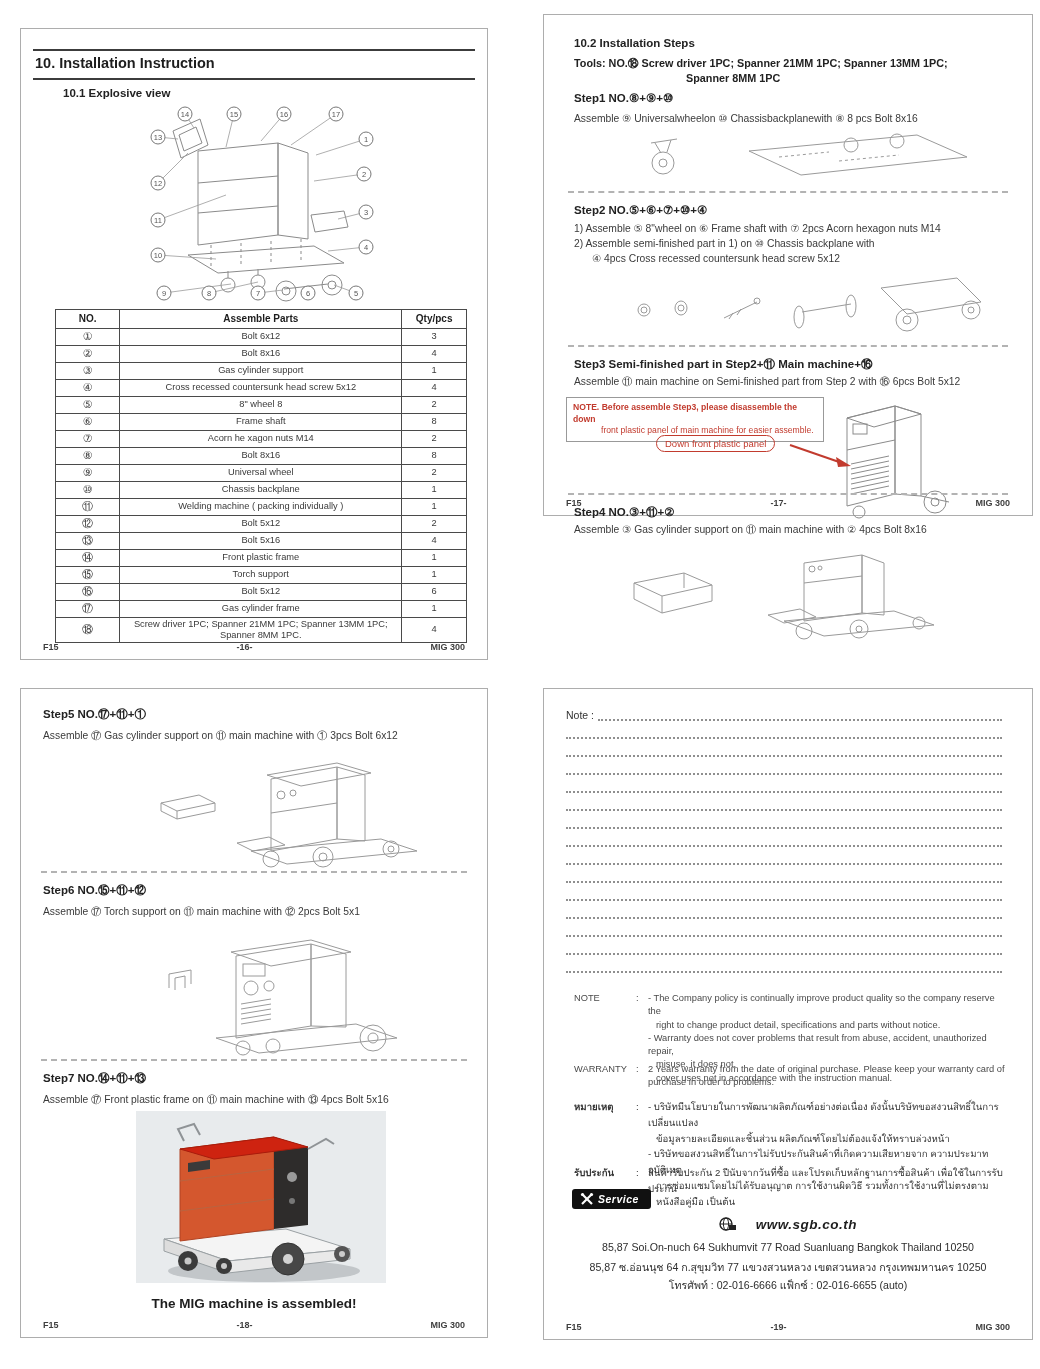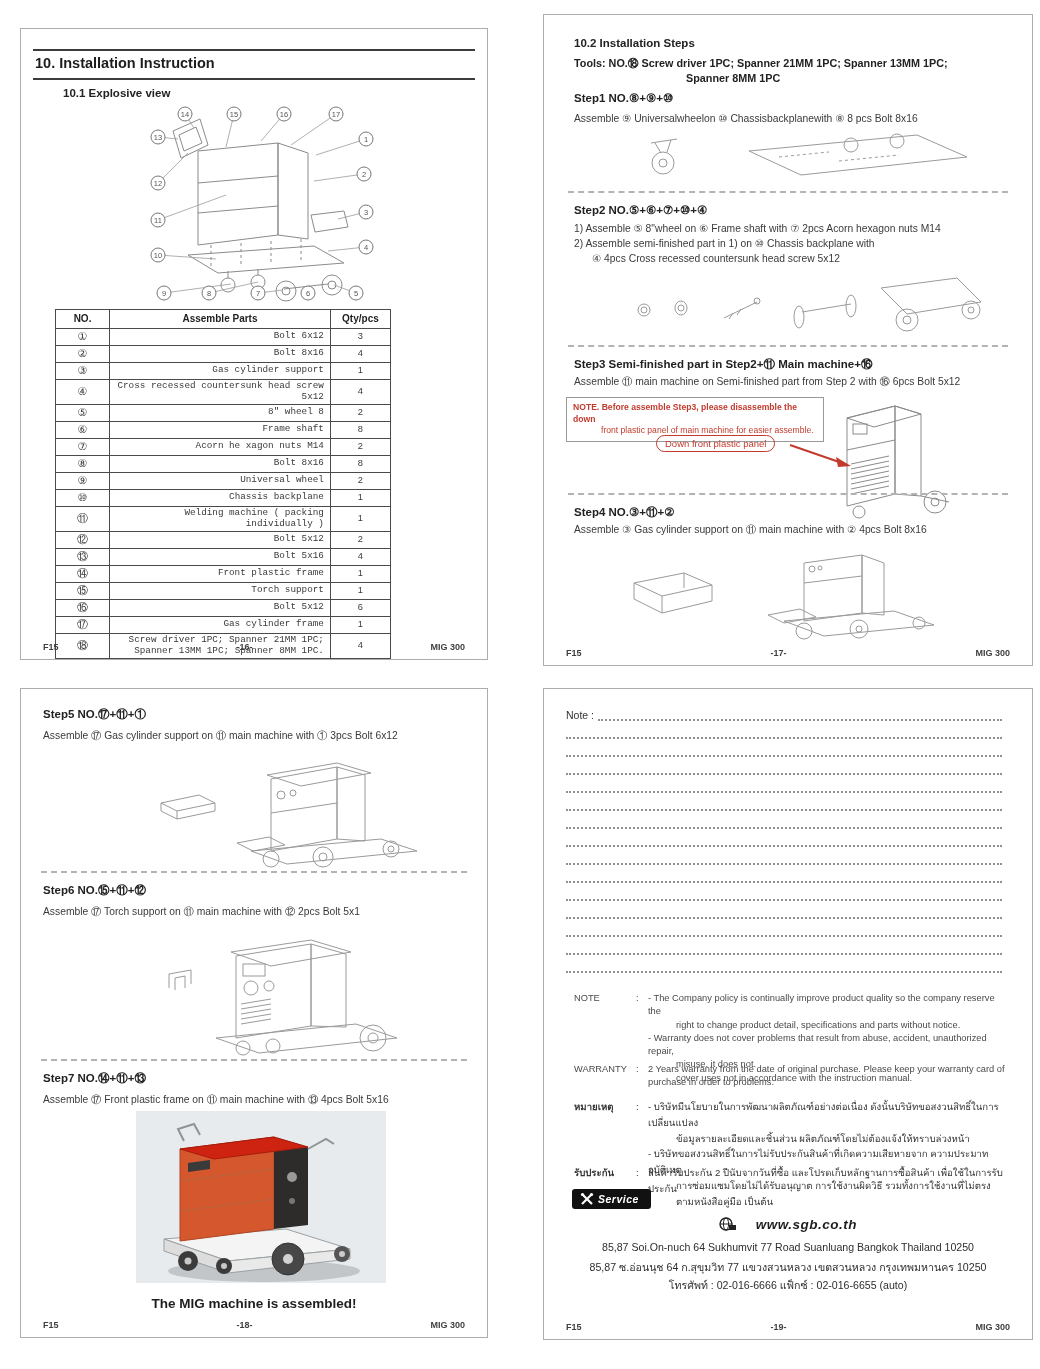--- a/index.html
+++ b/index.html
@@ -8,41 +8,41 @@
   .abs{position:absolute;}
   .footer{position:absolute;left:22px;right:22px;bottom:7px;display:flex;justify-content:space-between;
     font-size:9px;font-weight:bold;color:#3f3f3f;}
   .dash{position:absolute;left:24px;right:24px;border-top:2px dashed #b3b3b3;height:0;}
   .step-title{position:absolute;font-weight:bold;font-size:11.5px;color:#222;white-space:nowrap;}
   .step-desc{position:absolute;font-size:10.3px;color:#3a3a3a;white-space:nowrap;}
   
   .titleblock{margin:20px 12px 0;border-top:2px solid #3c3c3c;border-bottom:2px solid #3c3c3c;padding:4px 2px 7px;}
   .titleblock h1{margin:0;font-size:14.5px;color:#1d1d1d;}
   .subtitle{margin:7px 0 0 42px;font-weight:bold;font-size:11.5px;color:#222;}
-  table.parts{position:absolute;left:34px;top:280px;width:336px;border-collapse:collapse;font-size:9.3px;color:#3a3a3a;}
+  table.parts{position:absolute;left:34px;top:280px;width:412px;border-collapse:collapse;font-size:9.3px;color:#3a3a3a;}
   table.parts th,table.parts td{border:1px solid #4a4a4a;padding:1px 6px;line-height:1.18;}
   table.parts th{font-size:10px;color:#1d1d1d;padding:3px 6px;}
   td.c-no{width:52px;text-align:center;font-size:11px;height:14px;}
-  td.c-part{width:274px;text-align:right;font-family:Liberation Mono, monospace;}
+  td.c-part{width:274px;text-align:center;}
   td.c-qty{width:52px;text-align:center;}
   
   .note-red{color:#c23b2e;font-size:8.6px;line-height:1.35;}
   .redbox{position:absolute;border:1px solid #c23b2e;border-radius:9px;color:#c23b2e;font-size:9.5px;
     padding:2px 8px;white-space:nowrap;}
   svg.lineart{overflow:visible;}
   
   .noteline1{display:flex;align-items:flex-end;height:18px;}
   .noteline1 .lbl-note{font-size:10.5px;color:#333;padding-right:4px;white-space:nowrap;}
   .dotfill{flex:1;border-bottom:2px dotted #8f8f8f;height:14px;}
   .dotline{height:18px;border-bottom:2px dotted #8f8f8f;box-sizing:border-box;}
   .blk{position:absolute;display:flex;font-size:9.3px;line-height:13.3px;color:#4a4a4a;}
   .blk .lbl{width:62px;flex:none;}
   .blk .cln{width:12px;flex:none;}
   .blk .txt{flex:1;}
-  .blk .cont{padding-left:8px;margin-left:20px;}
+  .blk .cont{padding-left:8px;}
   .blk.thai{line-height:15.8px;font-size:9.6px;color:#333;}
   .blk.thai .lbl{font-weight:bold;}
   .svc-badge{position:absolute;left:28px;top:500px;background:#111;color:#fff;border-radius:3px;
     display:flex;align-items:center;gap:4px;padding:3px 12px 3px 8px;}
   .svc-badge span{font-weight:bold;font-style:italic;font-size:10.5px;letter-spacing:.5px;}
   .site-row{position:absolute;left:0;right:0;top:528px;display:flex;justify-content:center;align-items:center;gap:19px;}
   .site-row b{font-size:13.5px;font-style:italic;color:#1e1e1e;letter-spacing:.5px;}
   .addr{position:absolute;left:0;right:0;text-align:center;font-size:10.6px;color:#2e2e2e;}
   .caption{position:absolute;left:0;right:0;text-align:center;font-weight:bold;font-size:13.5px;color:#1d1d1d;}
 </style>
@@ -238,21 +238,21 @@
   </tbody>
     </table>
 
   <div class="footer">
     <span>F15</span>
     <span>-16-</span>
     <span>MIG 300</span>
   </div>
 </div>
 
-<div class="page" id="pg17" style="left:543px;top:14px;width:490px;height:652px;">
+<div class="page" id="pg17" style="left:543px;top:14px;width:490px;height:502px;">
   <div class="step-title" style="left:30px;top:22px;">10.2 Installation Steps</div>
   <div class="step-title" style="left:30px;top:42px;font-size:10.8px;">Tools:  NO.⑱ Screw driver 1PC; Spanner 21MM 1PC; Spanner 13MM 1PC;</div>
   <div class="step-title" style="left:142px;top:57px;font-size:10.8px;">Spanner 8MM 1PC</div>
 
   <div class="step-title" style="left:30px;top:76px;">Step1  NO.⑧+⑨+⑩</div>
   <div class="step-desc" style="left:30px;top:97px;">Assemble ⑨ Universalwheelon ⑩ Chassisbackplanewith ⑧ 8 pcs Bolt 8x16</div>
   <svg class="abs lineart" style="left:55px;top:112px;" width="380" height="58" viewBox="0 0 380 58">
     <g fill="none" stroke="#9a9a9a" stroke-width="1">
       <line x1="52" y1="16" x2="78" y2="12"></line>
         <line x1="56" y1="16" x2="62" y2="26"></line>

